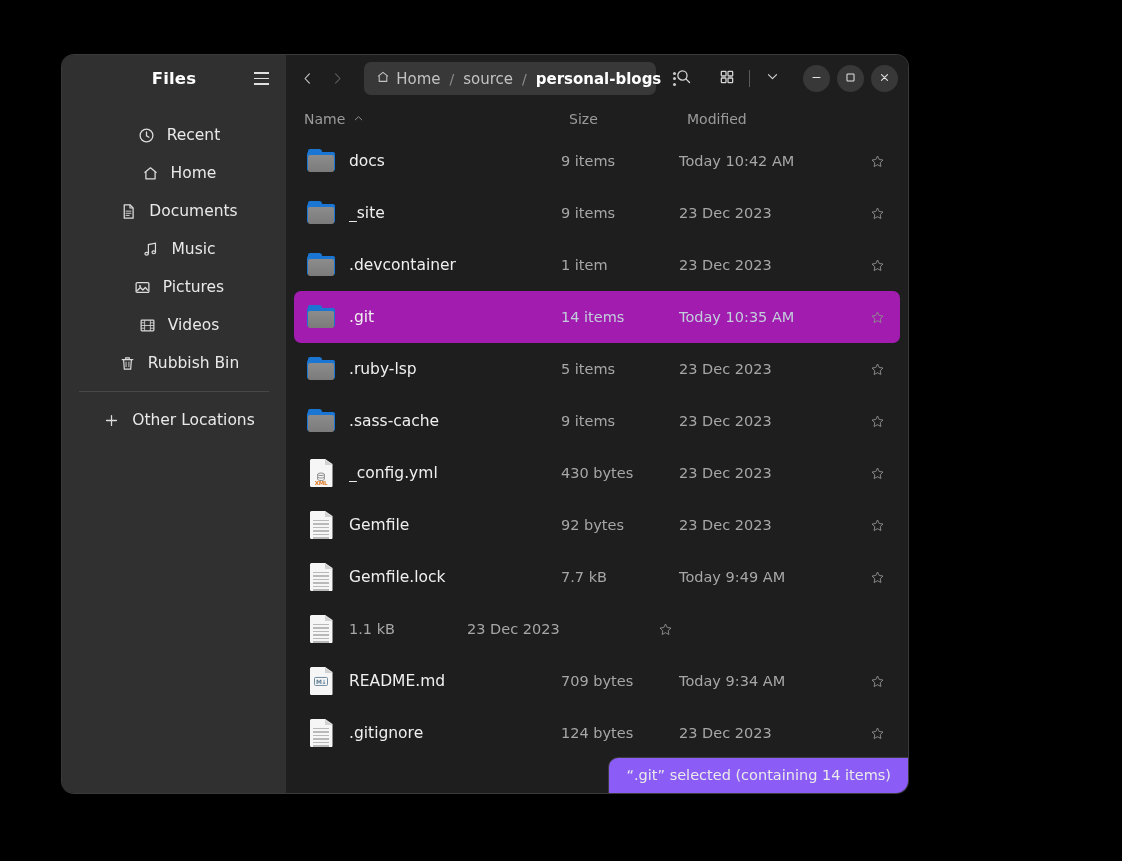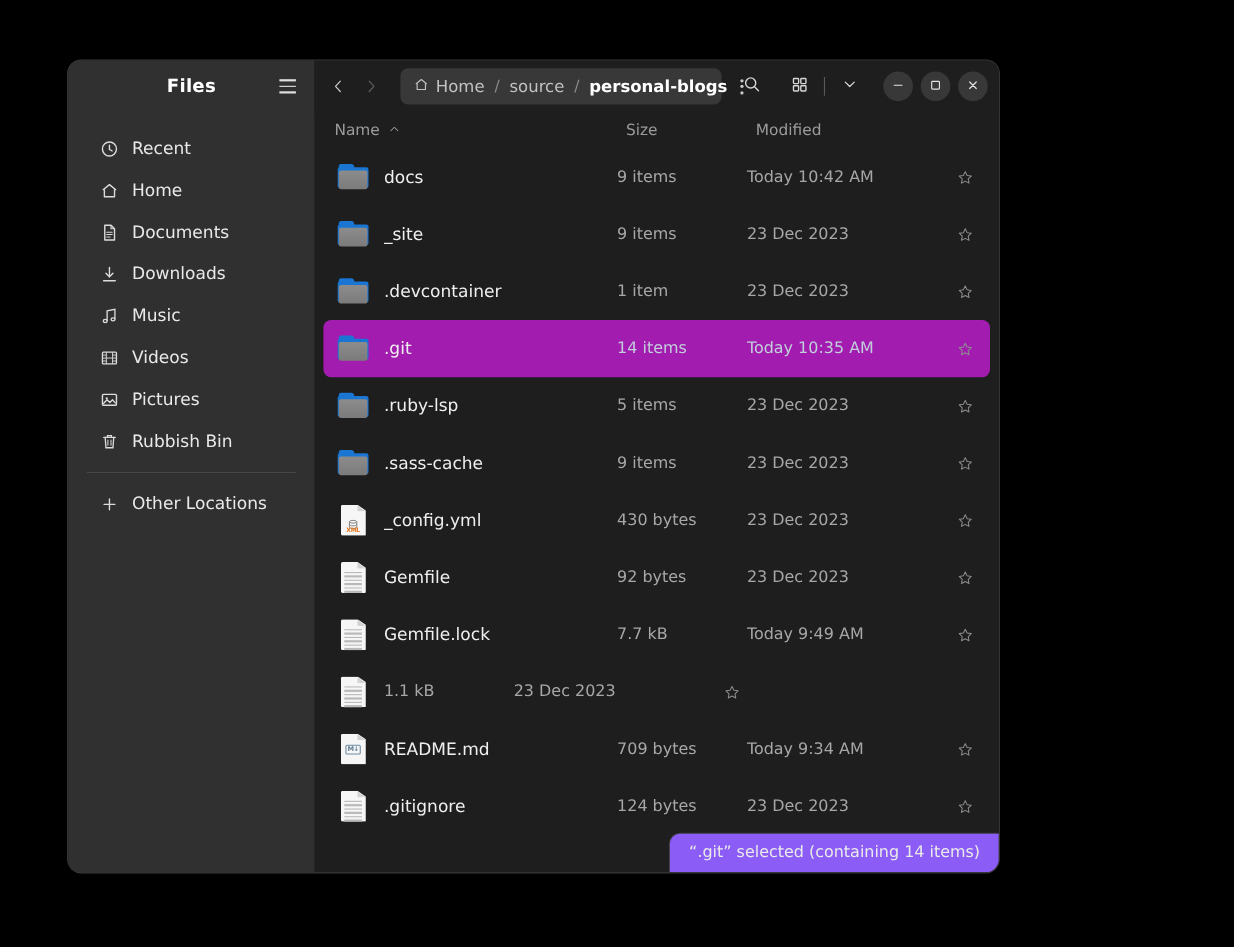--- a/index.html
+++ b/index.html
@@ -61,20 +61,21 @@
     height: 38px;
     display: flex;
     align-items: center;
     gap: 11px;
     padding: 0 10px 0 19px;
     color: #e9e9e9;
     font-size: 15.5px;
     border-radius: 7px;
     margin: 0 9px;
     cursor: pointer;
+    justify-content: center;
   }
   .place .pico {
     width: 19px; height: 19px;
     display: flex; align-items: center; justify-content: center;
     flex: 0 0 19px;
     color: #dcdcdc;
   }
   .place .pico svg { display: block; }
   .sb-sep {
     height: 1px;
@@ -317,61 +318,51 @@
         <span class="pico">
           <svg width="17" height="17" viewBox="0 0 24 24" fill="none" stroke="currentColor" stroke-width="1.8" stroke-linejoin="round">
             <path d="M6 2.5h8l4.5 4.5v14.5H6z"></path>
               <path d="M14 2.5V7h4.5" stroke-width="1.5"></path>
             <path d="M8.5 11.5h7M8.5 14.5h7M8.5 17.5h4.5" stroke-width="1.3" stroke-linecap="round"></path>
           </svg>
         </span>
         <span>Documents</span>
       </div>
 
-      <div class="place">
-        <span class="pico">
-          <svg width="17" height="17" viewBox="0 0 24 24" fill="none" stroke="currentColor" stroke-width="1.8" stroke-linecap="round" stroke-linejoin="round">
-            <path d="M12 3v12"></path>
-              <path d="M7.5 10.5L12 15l4.5-4.5"></path>
-              <path d="M4.5 20h15"></path>
-          </svg>
-        </span>
-        <span>Downloads</span>
-      </div>
 
       <div class="place">
         <span class="pico">
           <svg width="17" height="17" viewBox="0 0 24 24" fill="none" stroke="currentColor" stroke-width="1.7">
             <path d="M9 18V5l10-2v13"></path>
               <ellipse cx="6.6" cy="18" rx="2.5" ry="2"></ellipse>
               <ellipse cx="16.6" cy="16" rx="2.5" ry="2"></ellipse>
           </svg>
         </span>
         <span>Music</span>
       </div>
 
       <div class="place">
         <span class="pico">
-          <svg width="17" height="17" viewBox="0 0 24 24" fill="none" stroke="currentColor" stroke-width="1.7">
-            <rect x="3" y="4.5" width="18" height="15" rx="1.2"></rect>
-            <path d="M8 4.5v15M16 4.5v15M3 12h18M3 8.2h5M3 15.8h5M16 8.2h5M16 15.8h5" stroke-width="1.2"></path>
-          </svg>
-        </span>
-        <span>Videos</span>
-      </div>
-
-      <div class="place">
-        <span class="pico">
           <svg width="17" height="17" viewBox="0 0 24 24" fill="none" stroke="currentColor" stroke-width="1.8" stroke-linejoin="round">
             <rect x="3" y="5" width="18" height="14" rx="1.5"></rect>
             <circle cx="8.5" cy="10" r="1.4" fill="currentColor" stroke="none"></circle>
             <path d="M4 17l5-5 3.5 3.5L16 12l4 4.5"></path>
           </svg>
         </span>
         <span>Pictures</span>
+      </div>
+
+      <div class="place">
+        <span class="pico">
+          <svg width="17" height="17" viewBox="0 0 24 24" fill="none" stroke="currentColor" stroke-width="1.7">
+            <rect x="3" y="4.5" width="18" height="15" rx="1.2"></rect>
+            <path d="M8 4.5v15M16 4.5v15M3 12h18M3 8.2h5M3 15.8h5M16 8.2h5M16 15.8h5" stroke-width="1.2"></path>
+          </svg>
+        </span>
+        <span>Videos</span>
       </div>
 
       <div class="place">
         <span class="pico">
           <svg width="17" height="17" viewBox="0 0 24 24" fill="none" stroke="currentColor" stroke-width="1.7" stroke-linecap="round">
             <path d="M4.5 6.5h15"></path>
               <path d="M9.5 6.5V4.2h5v2.3"></path>
             <path d="M6.5 6.5l1 13.3h9l1-13.3"></path>
             <path d="M10 10v6.5M14 10v6.5" stroke-width="1.3"></path>
           </svg>

